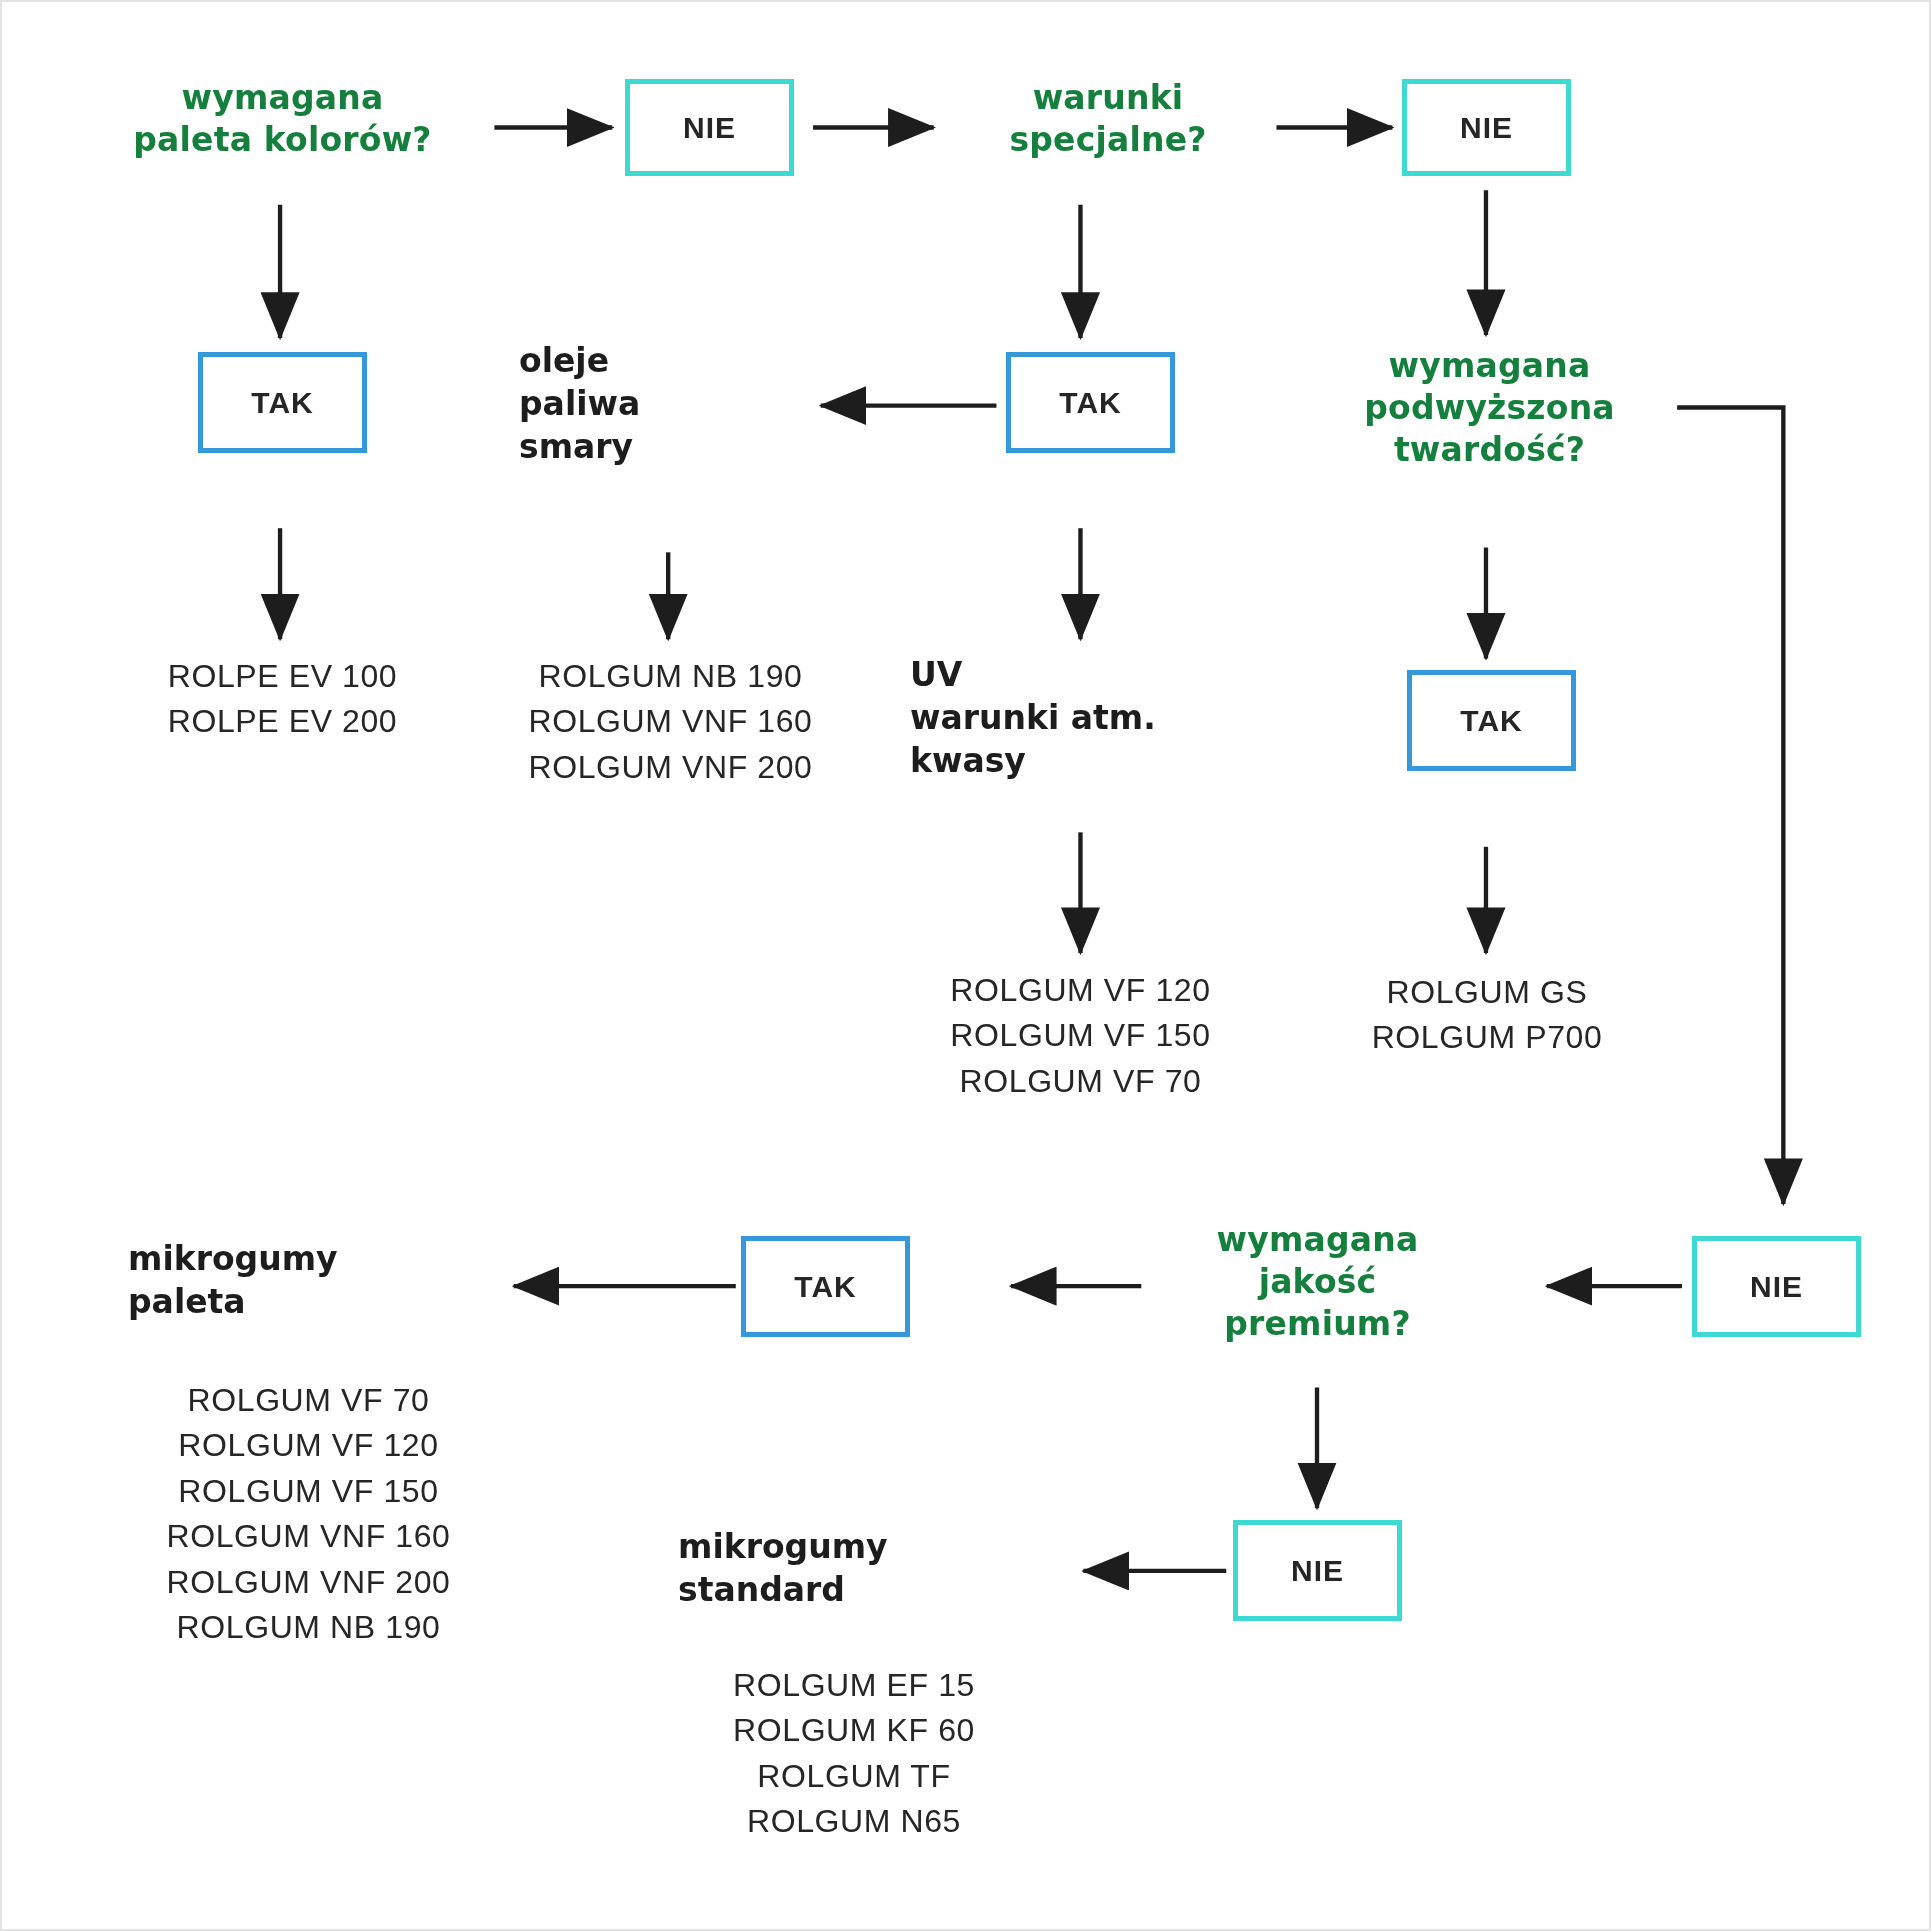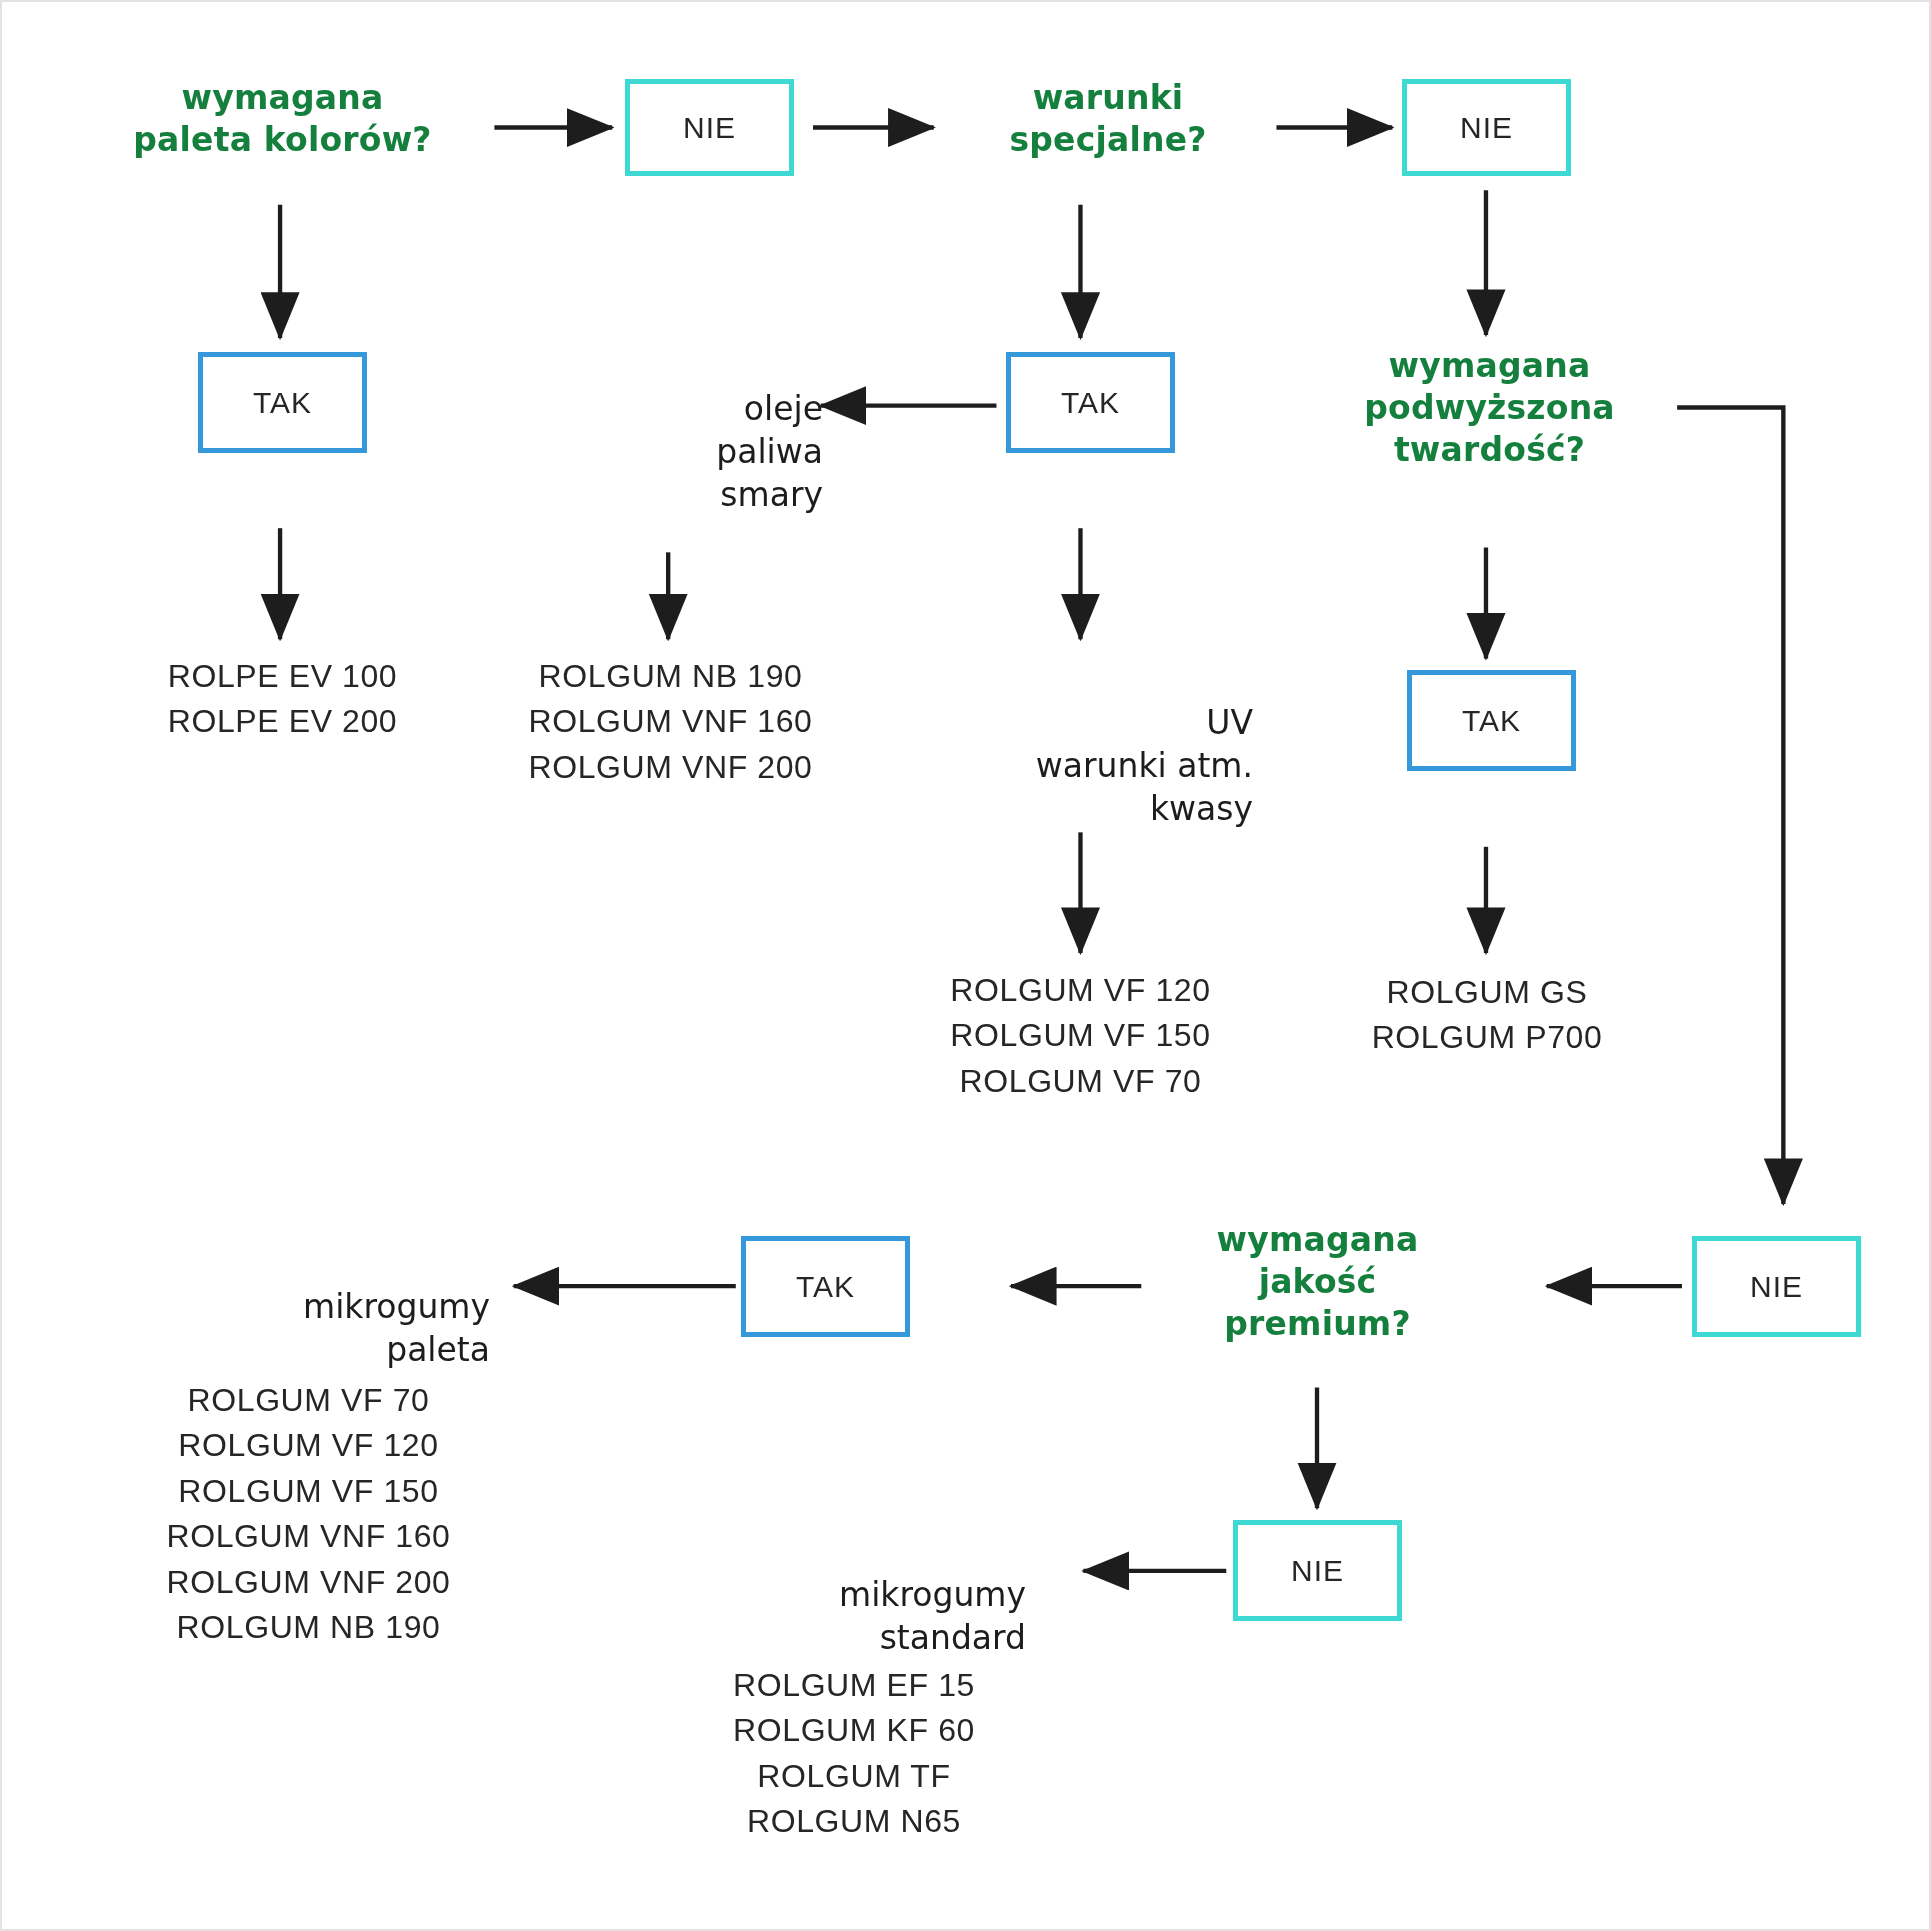--- a/index.html
+++ b/index.html
@@ -37,26 +37,25 @@
     font-weight: bold;
     font-size: 33px;
     line-height: 1.28;
     color: #15803d;
     text-align: center;
     letter-spacing: 0.2px;
   }
   
   .cat {
     font-family: "DejaVu Sans", sans-serif;
-    font-weight: normal;
+    font-weight: bold;
     font-size: 33px;
     line-height: 1.3;
     color: #1d1d1d;
-    text-align: right;
-    margin-top: 48px;
+    text-align: left;
   }
   
   .plist {
     font-family: "Liberation Sans", sans-serif;
     font-weight: 400;
     font-size: 32px;
     line-height: 1.42;
     color: #262626;
     text-align: center;
     letter-spacing: 0.6px;
@@ -64,21 +63,21 @@
   
   .tagbox {
     position: absolute;
     box-sizing: border-box;
     display: flex;
     align-items: center;
     justify-content: center;
     background: #ffffff;
     font-family: "Liberation Sans", sans-serif;
     font-size: 30px;
-    font-weight: 400;
+    font-weight: 700;
     letter-spacing: 1px;
     color: #262626;
   }
   .tagbox.yes { border: 5.8px solid #3498db; }
   .tagbox.no  { border: 5.8px solid #3fd9d4; }
 </style>
 </head>
 <body>
 
 <div id="page">

